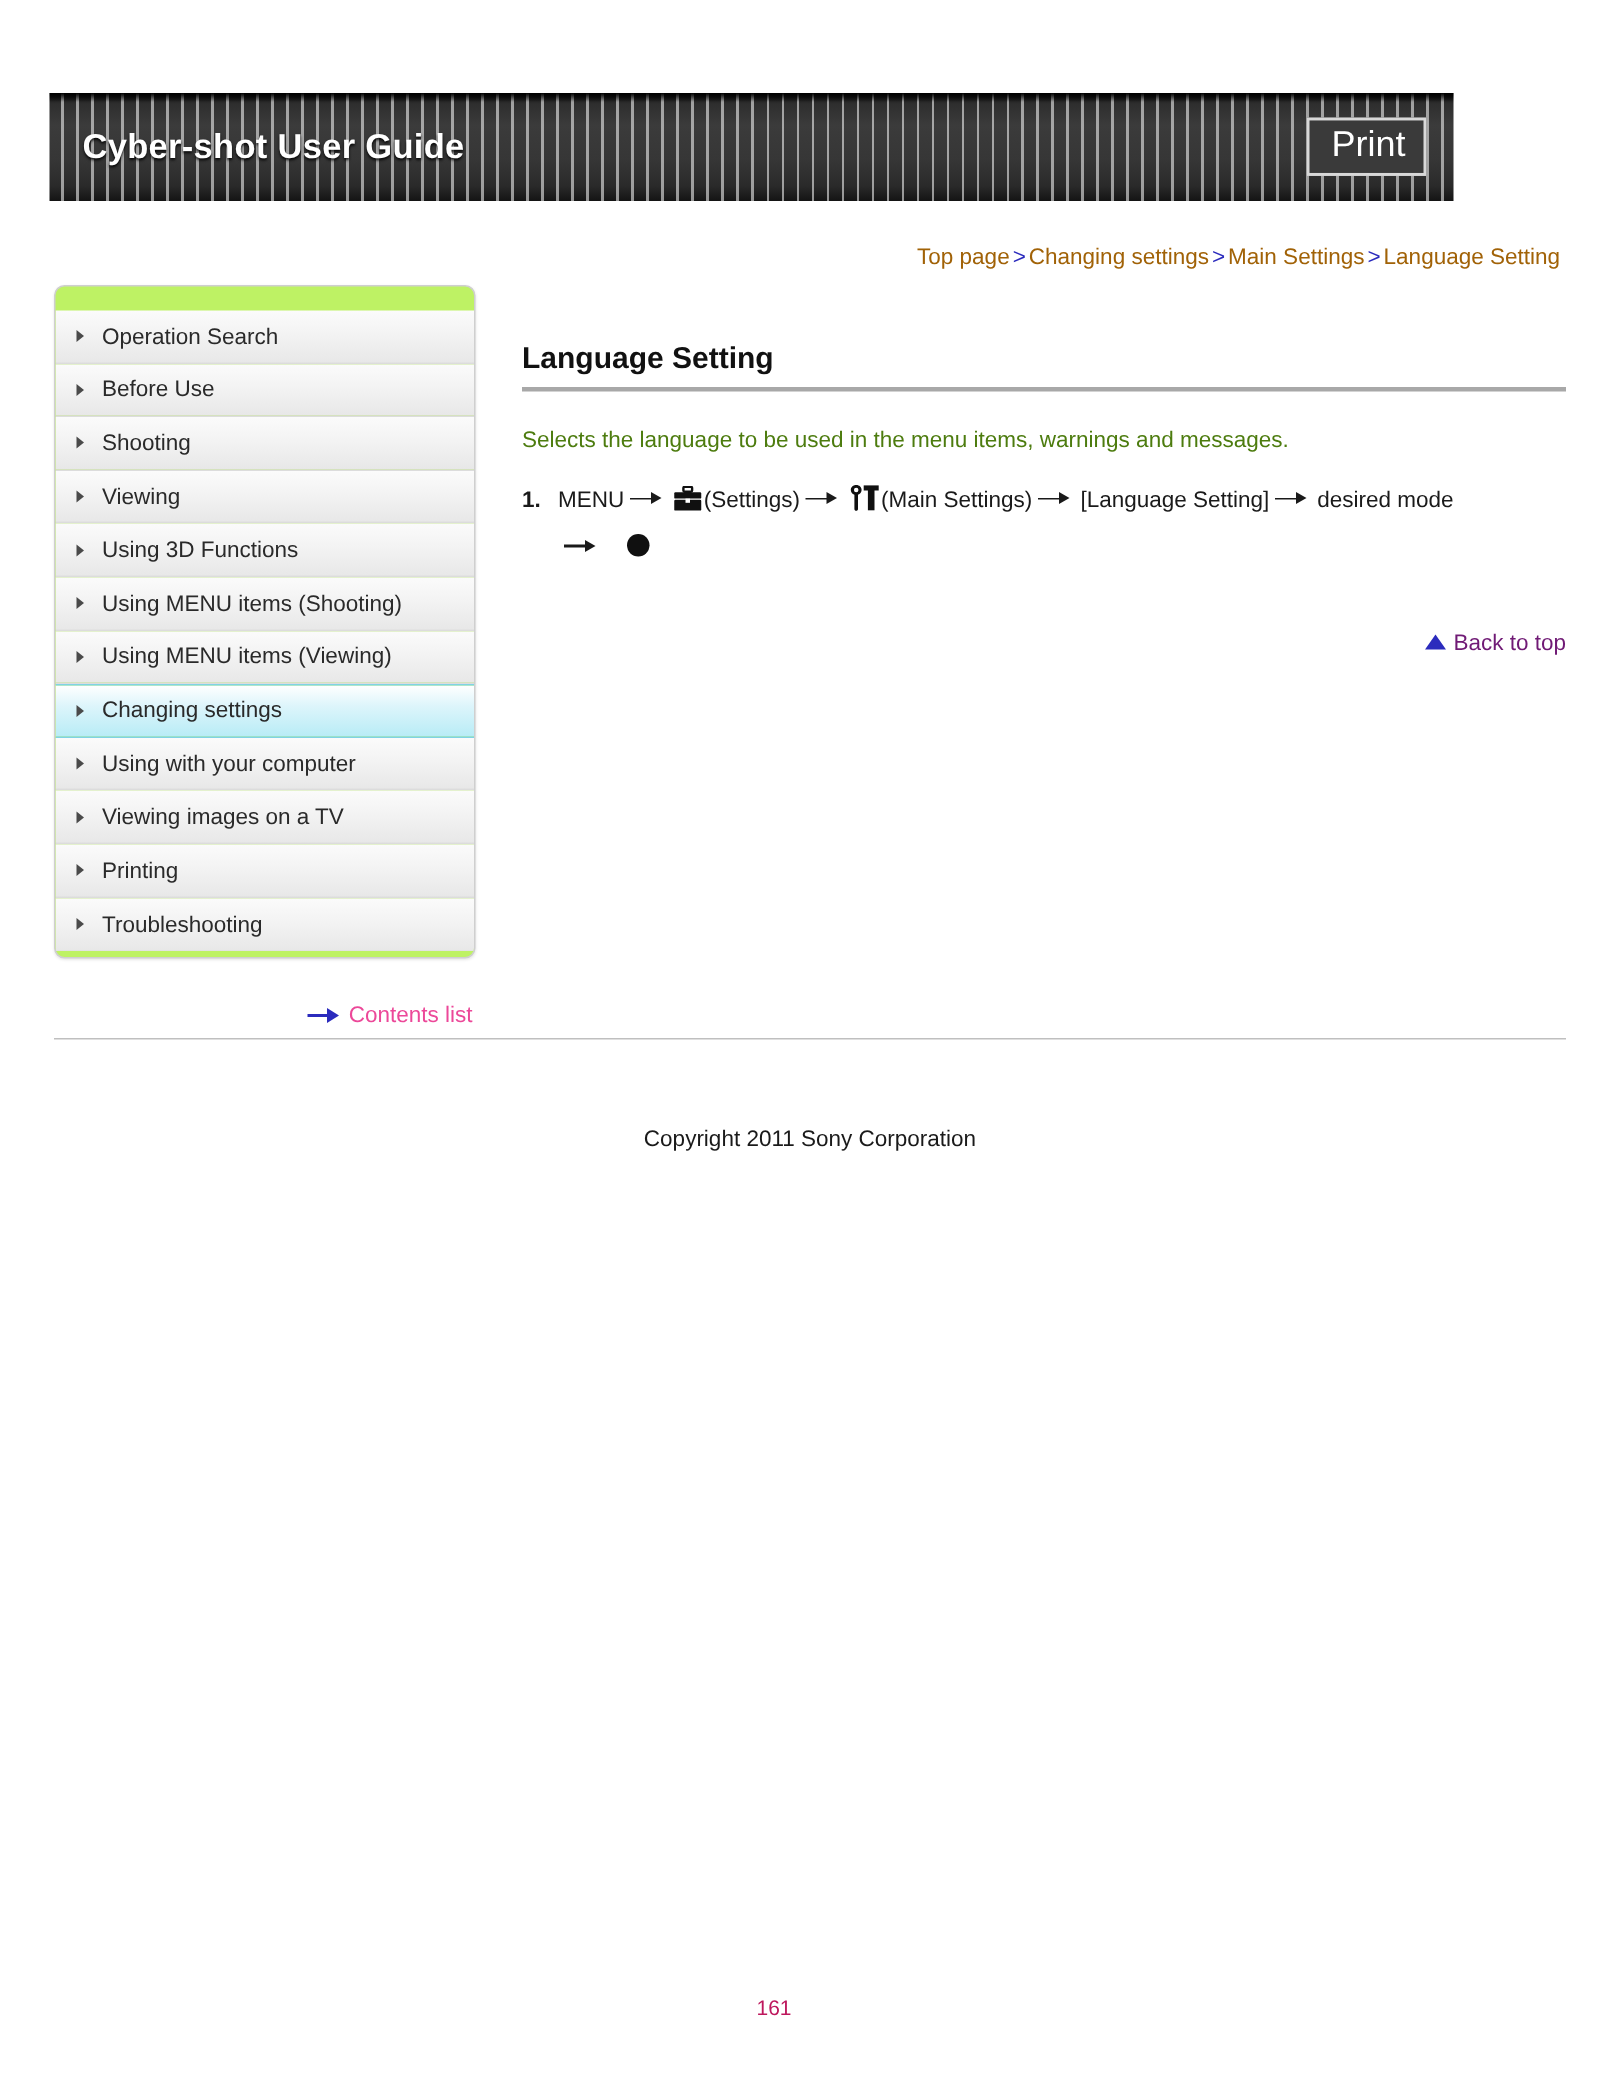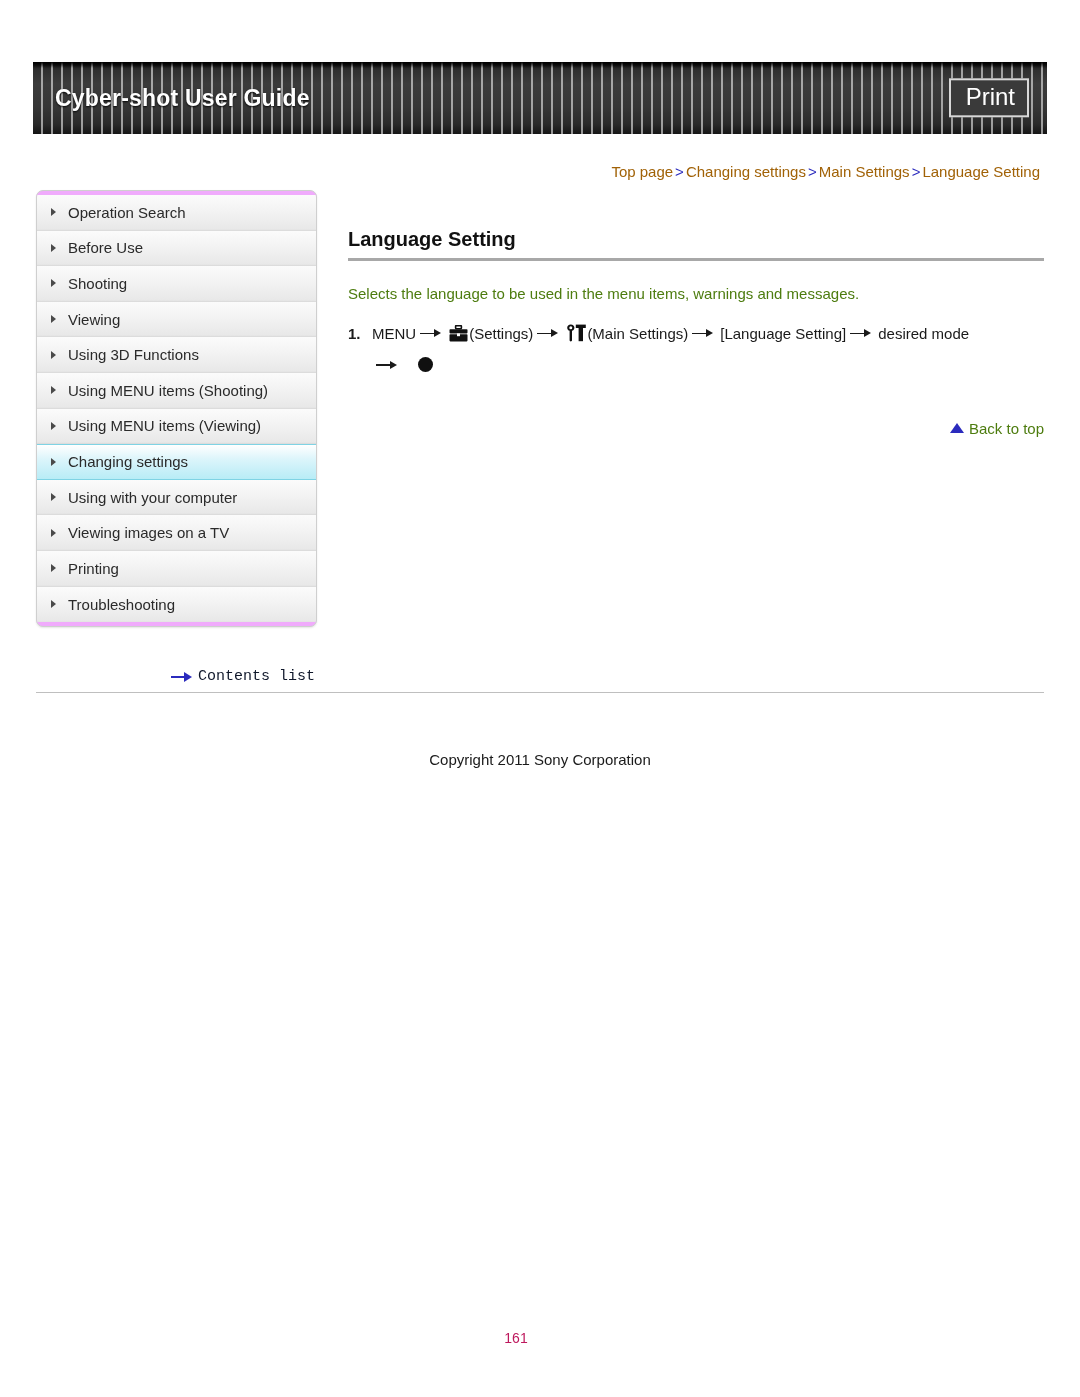--- a/index.html
+++ b/index.html
@@ -21,21 +21,21 @@
     position: relative;
     width: 1080px;
     height: 1397px;
   }
 
   
   .header {
     position: absolute;
     left: 33px;
     top: 62px;
-    width: 1014px;
+    width: 936px;
     height: 72px;
     background:
       repeating-linear-gradient(
         to right,
         rgba(255,255,255,0.00) 0px,
         rgba(255,255,255,0.00) 8px,
         rgba(255,255,255,0.55) 8px,
         rgba(255,255,255,0.55) 10px
       ),
       linear-gradient(to bottom,
@@ -100,24 +100,24 @@
   }
 
   
   .sidebar {
     position: absolute;
     left: 36px;
     top: 190px;
     width: 279px;
     border: 1px solid #cfcfcf;
     border-radius: 7px;
-    background: #f0abfc;
+    background: #bef264;
     box-shadow: 0 1px 2px rgba(0,0,0,0.10);
     overflow: hidden;
-    padding: 4px 0 4px 0;
+    padding: 16px 0 4px 0;
   }
   .nav-item {
     position: relative;
     height: 35.6px;
     display: flex;
     align-items: center;
     padding-left: 14px;
     font-size: 15px;
     color: #2a2a2a;
     background: linear-gradient(to bottom, #fbfbfb 0%, #f3f3f3 45%, #e8e8e8 98%, #dedede 100%);
@@ -152,26 +152,25 @@
     left: 36px;
     top: 668px;
     width: 279px;
     display: flex;
     justify-content: flex-end;
     align-items: center;
   }
   .contents-link {
     display: inline-flex;
     align-items: center;
-    color: #0f172a;
+    color: #ec4899;
     font-size: 15px;
     text-decoration: none;
     cursor: pointer;
     white-space: nowrap;
-    font-family: Liberation Mono, monospace;
   }
   .arrow-right {
     display: inline-block;
     position: relative;
     width: 22px;
     height: 10px;
     margin-right: 5px;
   }
   .arrow-right::before {
     content: "";
@@ -280,21 +279,21 @@
 
   .back-top-row {
     margin-top: 40px;
     display: flex;
     justify-content: flex-end;
     align-items: center;
   }
   .back-top {
     display: inline-flex;
     align-items: center;
-    color: #4d7c0f;
+    color: #701a75;
     font-size: 15px;
     text-decoration: none;
     cursor: pointer;
     white-space: nowrap;
   }
   .tri-up {
     width: 0; height: 0;
     border-left: 7px solid transparent;
     border-right: 7px solid transparent;
     border-bottom: 10px solid #2b2bbd;

